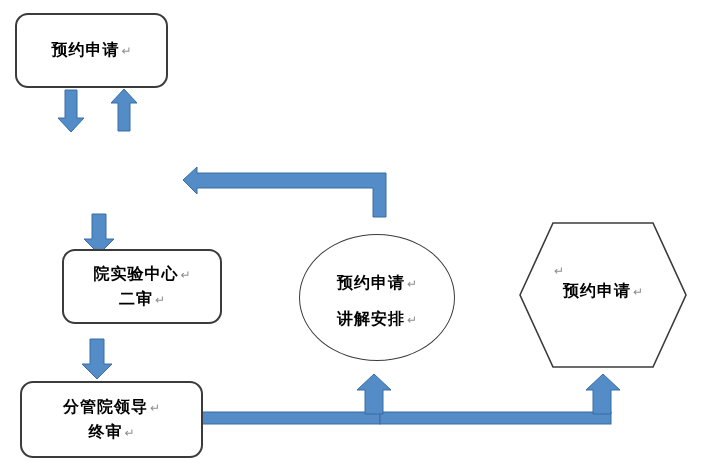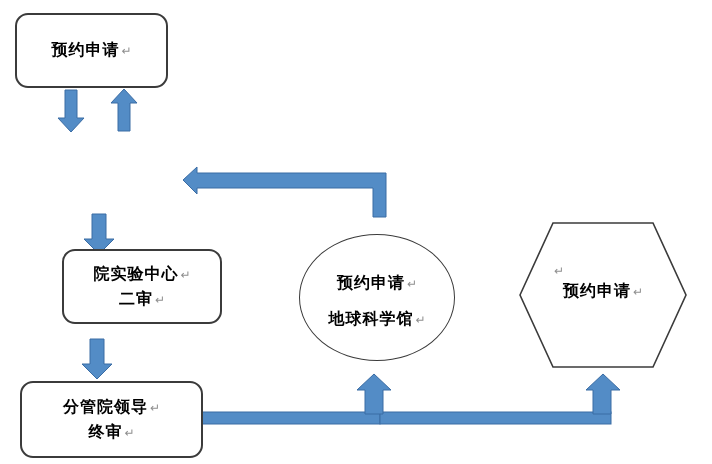--- a/index.html
+++ b/index.html
@@ -126,21 +126,21 @@
     <span class="line"><span>二审</span><span class="mark">↵</span></span>
   </div>
 
   <div class="node n-dean">
     <span class="line"><span>分管院领导</span><span class="mark">↵</span></span>
     <span class="line"><span>终审</span><span class="mark">↵</span></span>
   </div>
 
   <div class="node ellipse n-result">
     <span class="line"><span>预约申请</span><span class="mark">↵</span></span>
-    <span class="line"><span>地球科学馆</span><span class="mark">↵</span></span>
+    <span class="line"><span>讲解安排</span><span class="mark">↵</span></span>
   </div>
 
   <div class="hex-label">
     <span class="line hex-empty-line"><span class="mark">↵</span></span>
     <span class="line"><span>预约申请</span><span class="mark">↵</span></span>
   </div>
 
 </div>
 
 </body></html>

